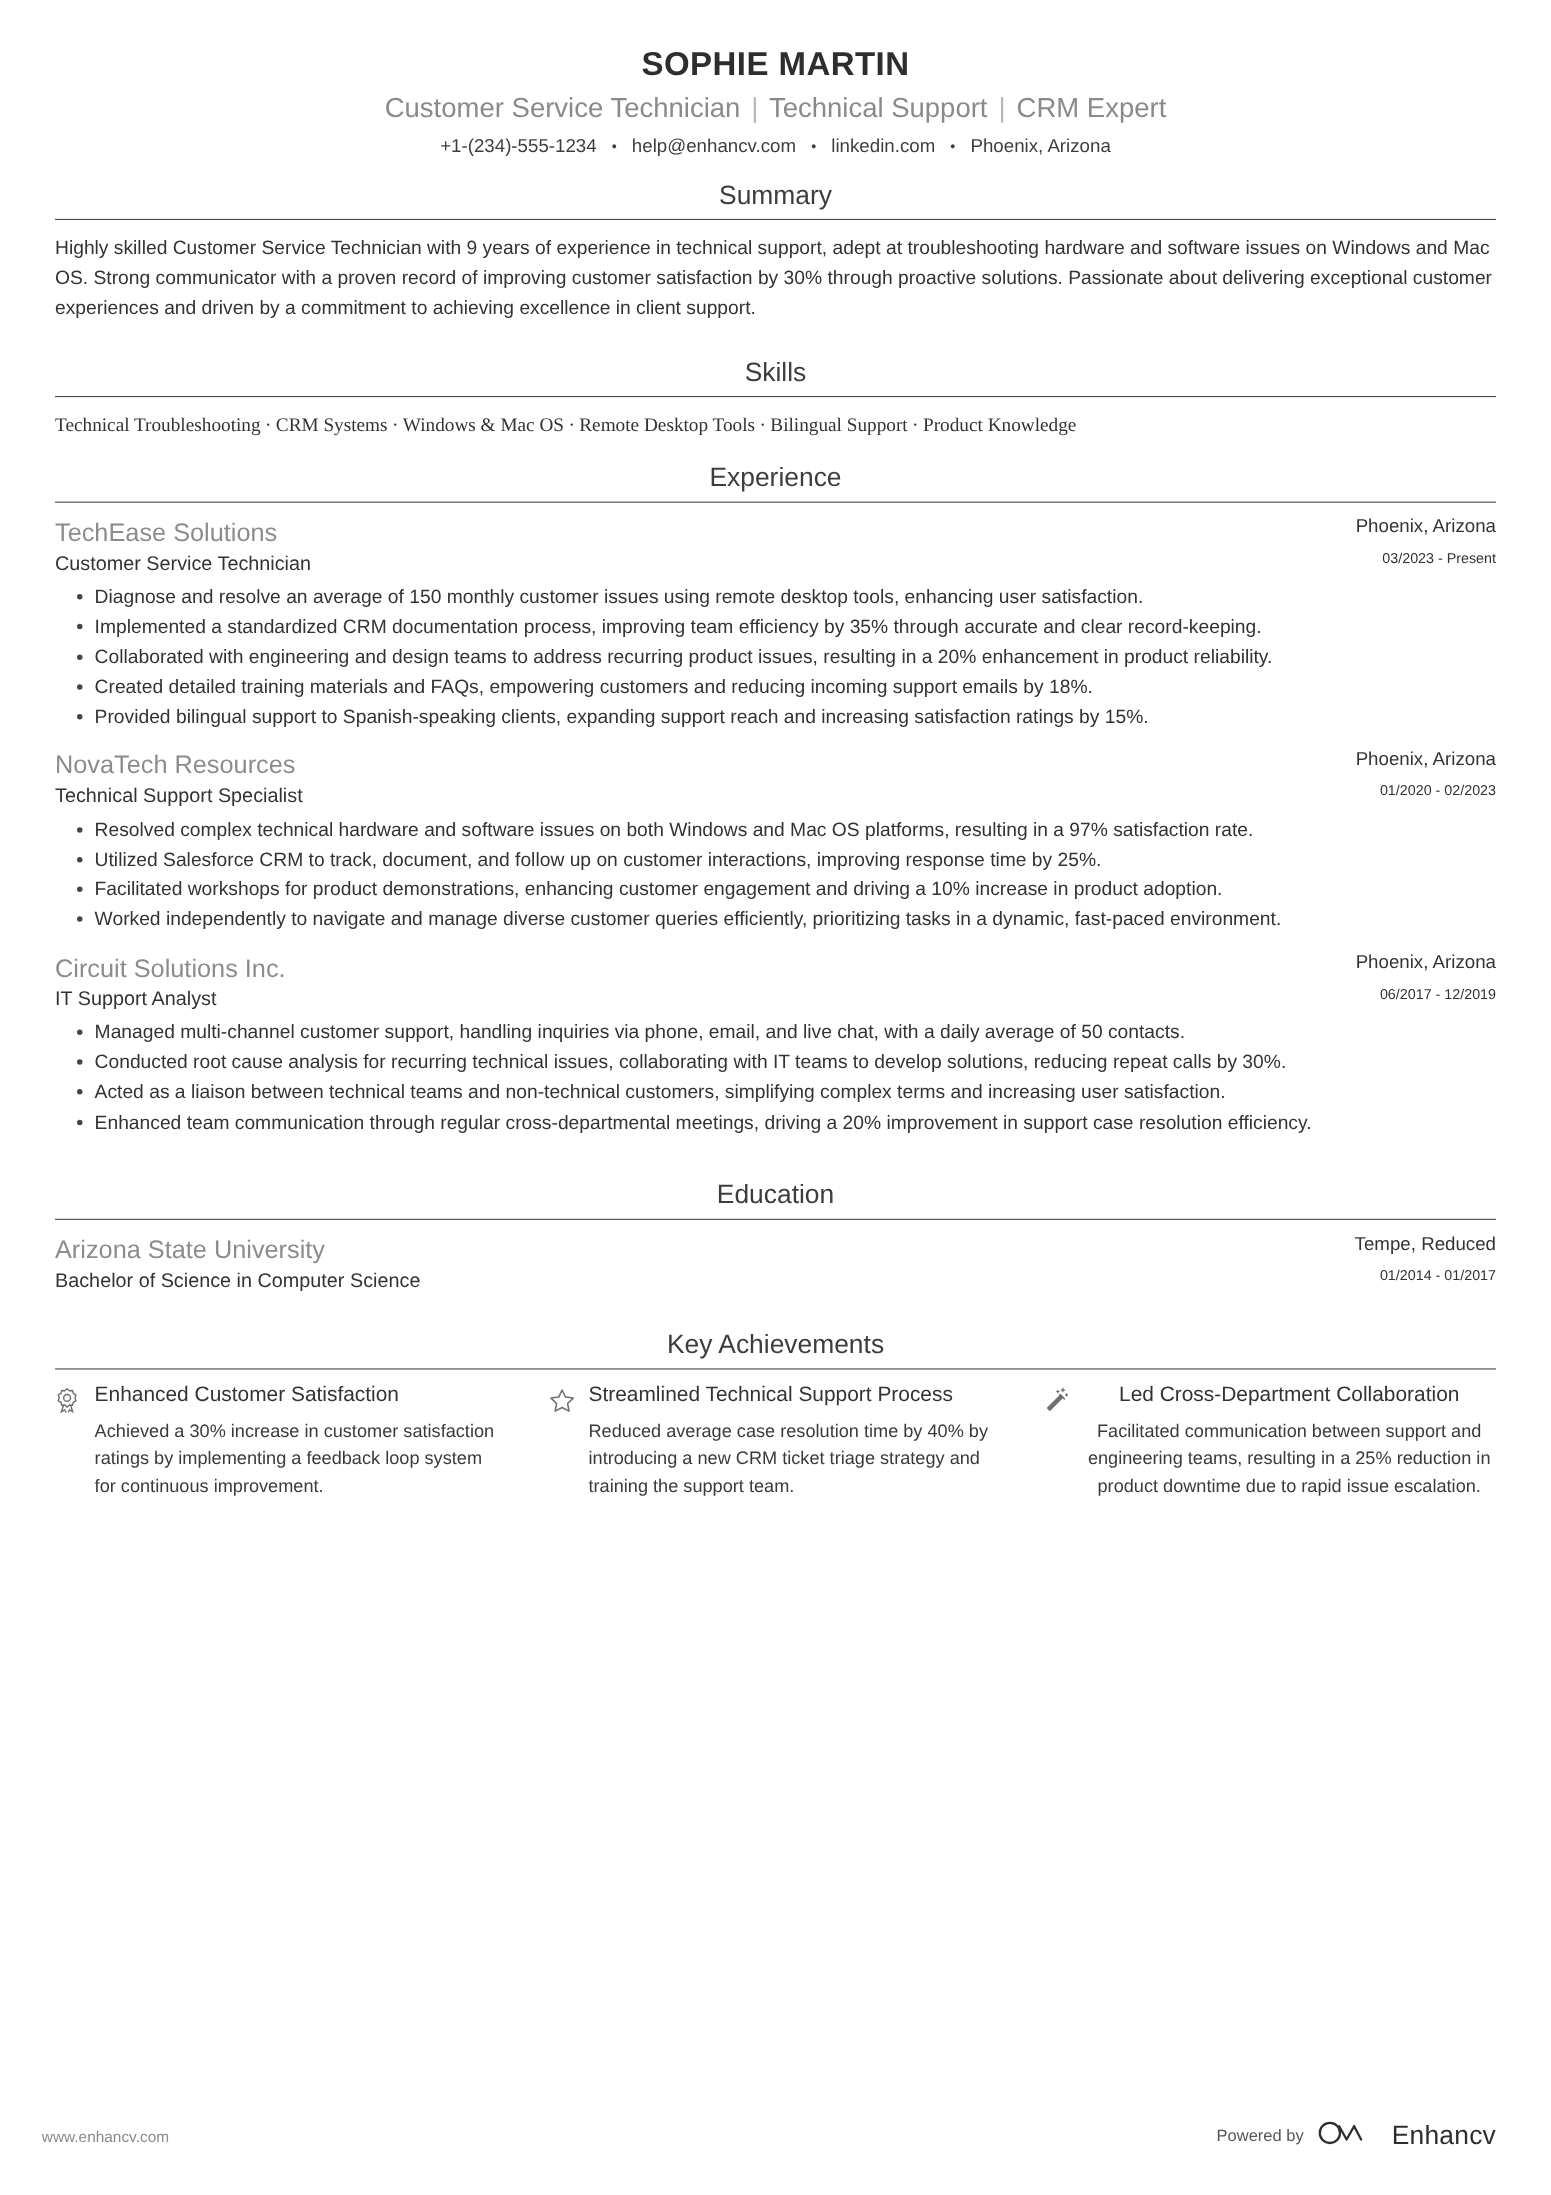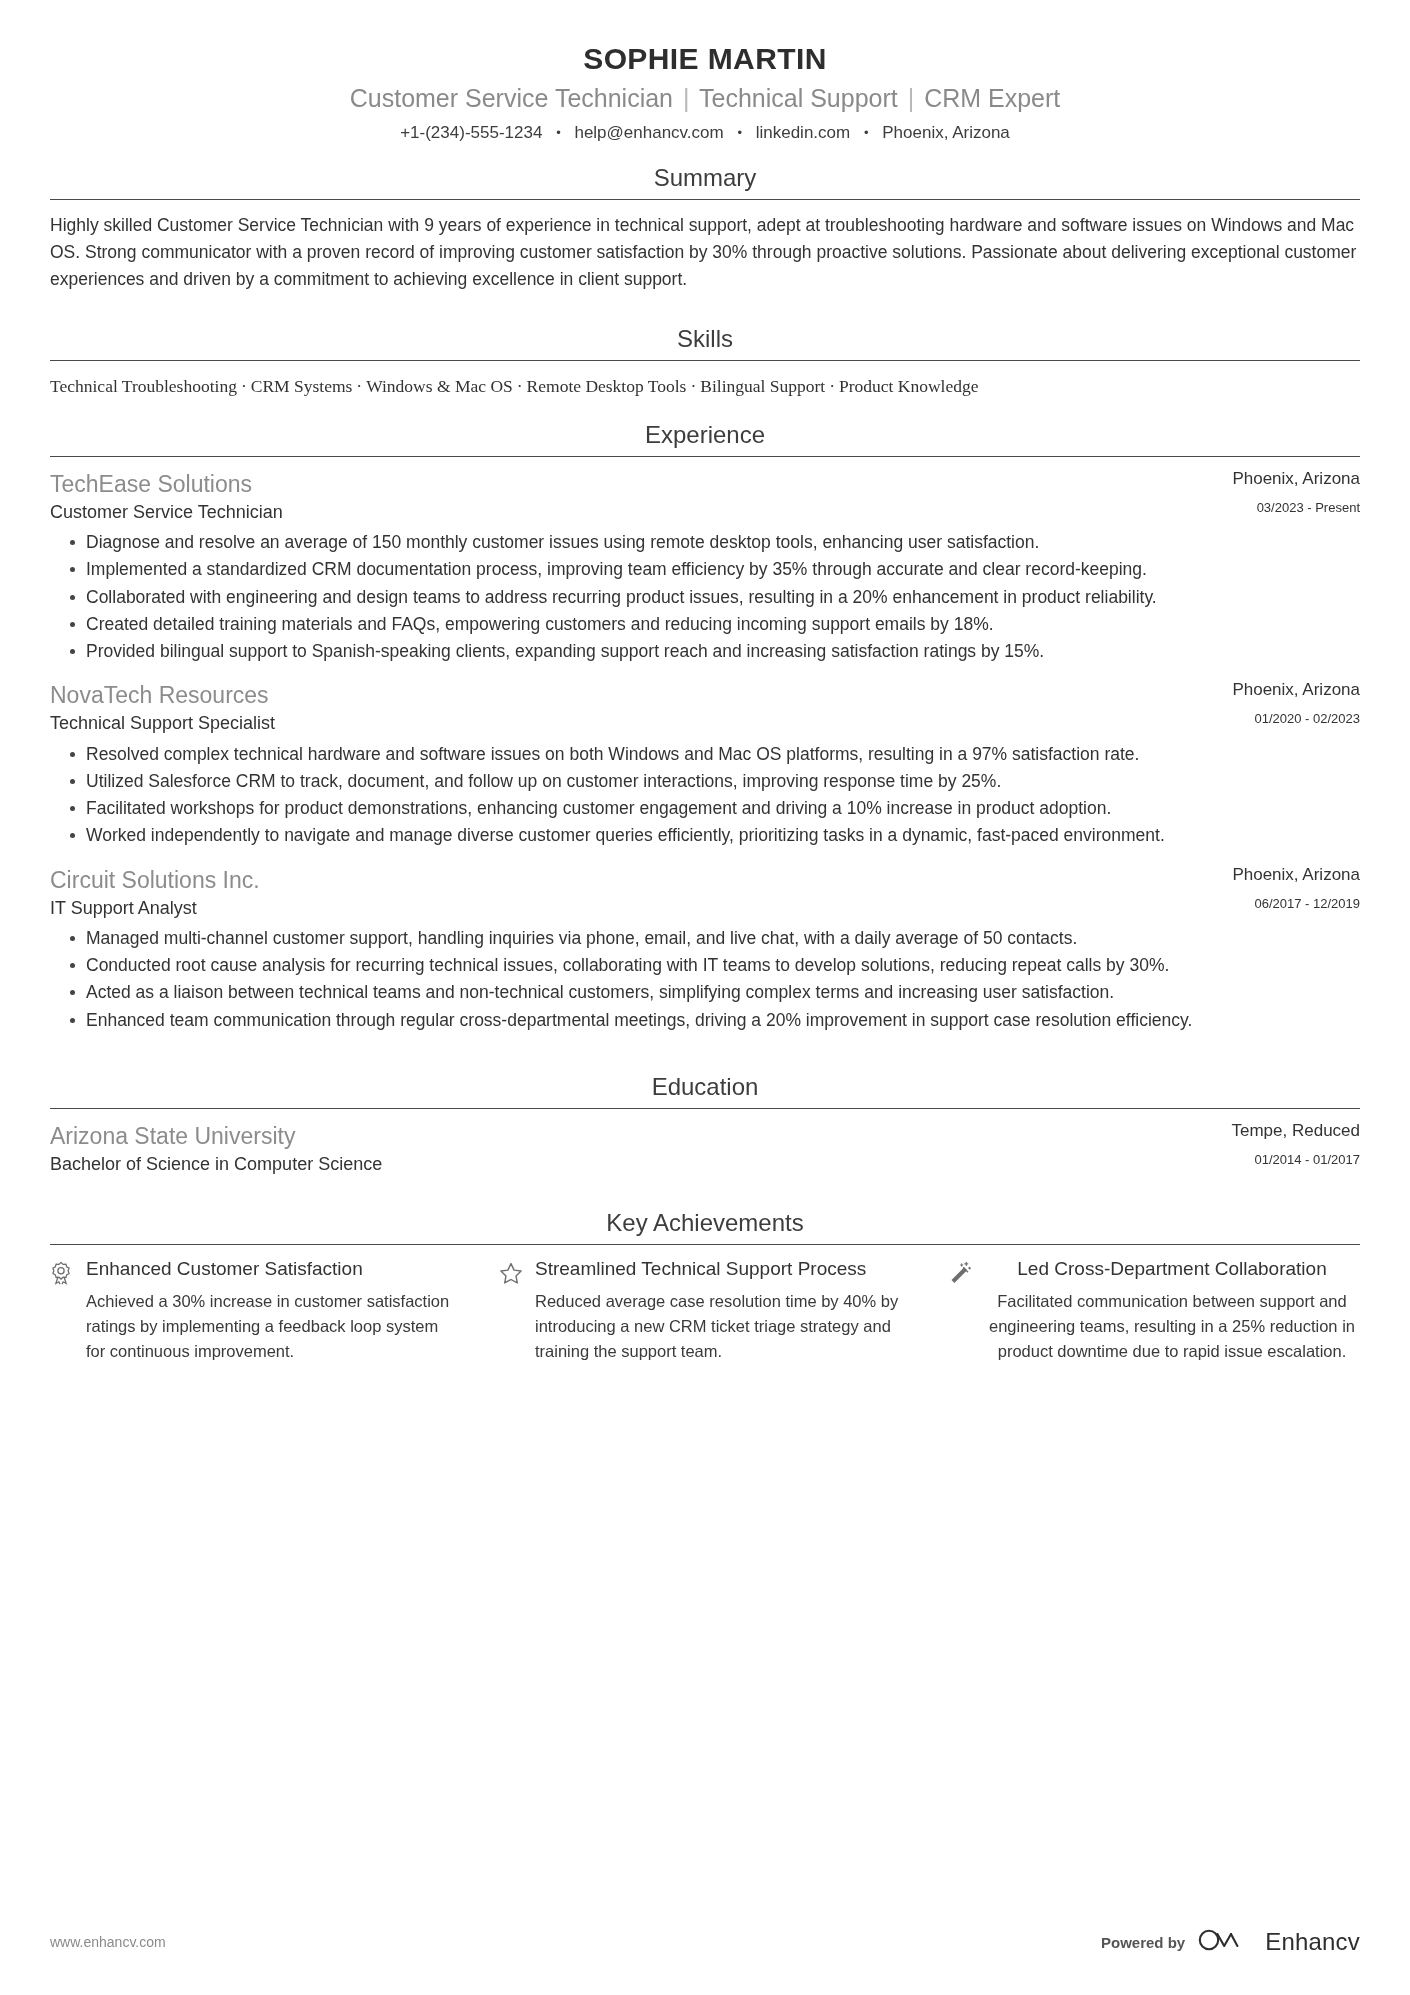--- a/index.html
+++ b/index.html
@@ -185,40 +185,39 @@
   }
   .ka-desc {
     font-size: 16.5px;
     line-height: 1.5;
     color: #3a3a3a;
   }
 
   
   .footer {
     position: absolute;
-    left: 50px;
+    left: 38px;
     right: 50px;
     bottom: 38px;
     display: flex;
     justify-content: space-between;
     align-items: center;
   }
   .footer-url {
     font-size: 14px;
     color: #8a8a8a;
   }
   .footer-right {
     display: flex;
     align-items: center;
     gap: 12px;
   }
   .powered-by {
     font-size: 15px;
     color: #555555;
-    font-weight: bold;
   }
   .brand {
     display: flex;
     align-items: center;
     gap: 24px;
   }
   .brand-name {
     font-size: 24px;
     color: #2e2e2e;
     letter-spacing: 0.2px;

